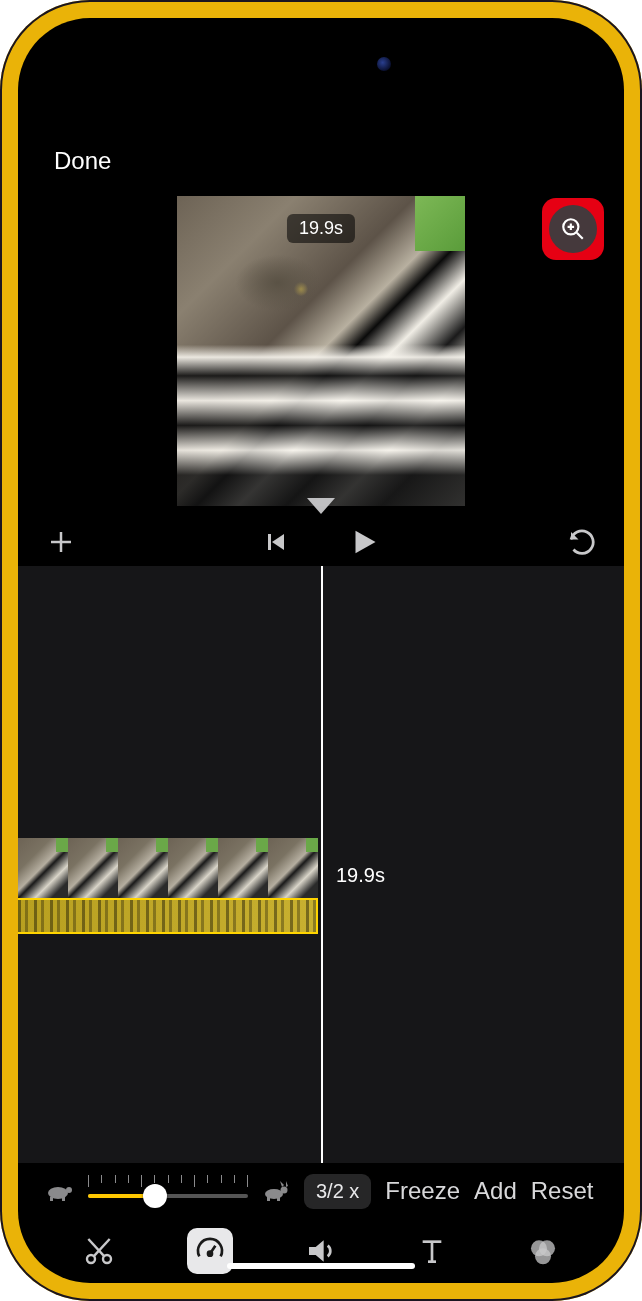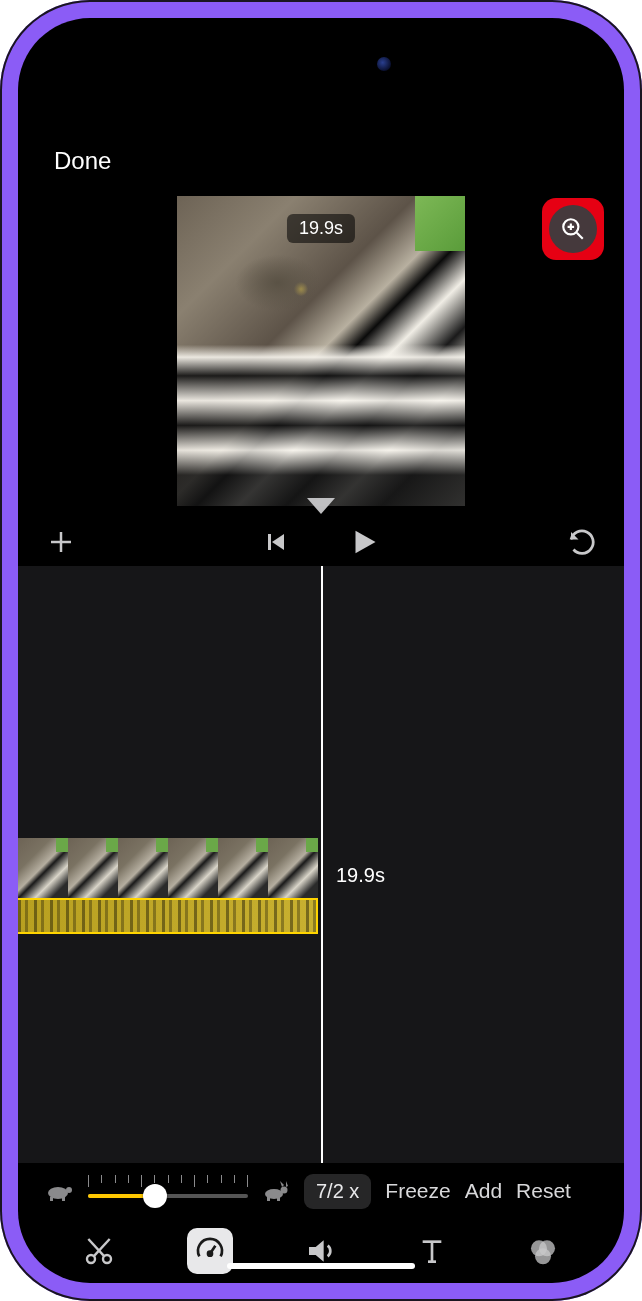--- a/index.html
+++ b/index.html
@@ -6,21 +6,21 @@
     body {
       background: #fff;
       font-family: -apple-system, BlinkMacSystemFont, "Segoe UI", Helvetica, Arial, sans-serif;
       display: flex;
       align-items: flex-start;
       justify-content: center;
     }
     .device-frame {
       width: 642px;
       height: 1301px;
-      background: #8b5cf6;
+      background: #eab308;
       border-radius: 90px;
       padding: 18px;
       position: relative;
       box-shadow: inset 0 0 0 2px #1a1520;
     }
     .side-buttons { position: absolute; }
     .side-btn-left1 { left: -2px; top: 235px; width: 4px; height: 40px; background: #1a1520; border-radius: 2px 0 0 2px; }
     .side-btn-left2 { left: -2px; top: 310px; width: 4px; height: 72px; background: #1a1520; border-radius: 2px 0 0 2px; }
     .side-btn-left3 { left: -2px; top: 400px; width: 4px; height: 72px; background: #1a1520; border-radius: 2px 0 0 2px; }
     .side-btn-right { right: -2px; top: 340px; width: 4px; height: 110px; background: #1a1520; border-radius: 0 2px 2px 0; }
@@ -282,21 +282,21 @@
       box-shadow: 0 1px 3px rgba(0,0,0,0.5);
       margin-top: 5px;
     }
     .speed-btn {
       background: rgba(100,100,102,0.38);
       padding: 6px 12px;
       border-radius: 9px;
       color: #e8e8ea;
       font-size: 20px;
     }
-    .speed-text { color: #d8d8da; font-size: 21px; }
+    .speed-text { color: #d8d8da; font-size: 24px; }
     .tool-row {
       display: flex;
       align-items: center;
       justify-content: space-around;
       height: 64px;
       padding: 0 26px 0 26px;
     }
     .tool-btn {
       width: 46px;
       height: 46px;
@@ -432,21 +432,21 @@
       <div>
         <svg width="28" height="22" viewBox="0 0 28 22" fill="#8a8a8c">
           <ellipse cx="12" cy="14" rx="9" ry="5"></ellipse>
           <circle cx="22" cy="10" r="3.5"></circle>
           <path d="M20 7 L18 1 L22 5 Z"></path>
           <path d="M24 7 L24 1 L26 6 Z"></path>
           <rect x="5" y="17" width="3" height="4"></rect>
           <rect x="15" y="17" width="3" height="4"></rect>
         </svg>
       </div>
-      <div class="speed-btn">7/2 x</div>
+      <div class="speed-btn">3/2 x</div>
       <div class="speed-text">Freeze</div>
       <div class="speed-text">Add</div>
       <div class="speed-text">Reset</div>
     </div>
 
     <div class="tool-row">
       <div class="tool-btn">
         <svg width="32" height="32" viewBox="0 0 24 24" fill="none" stroke="#c8c8ca" stroke-width="1.8">
           <circle cx="6" cy="18" r="3"></circle>
           <circle cx="18" cy="18" r="3"></circle>

